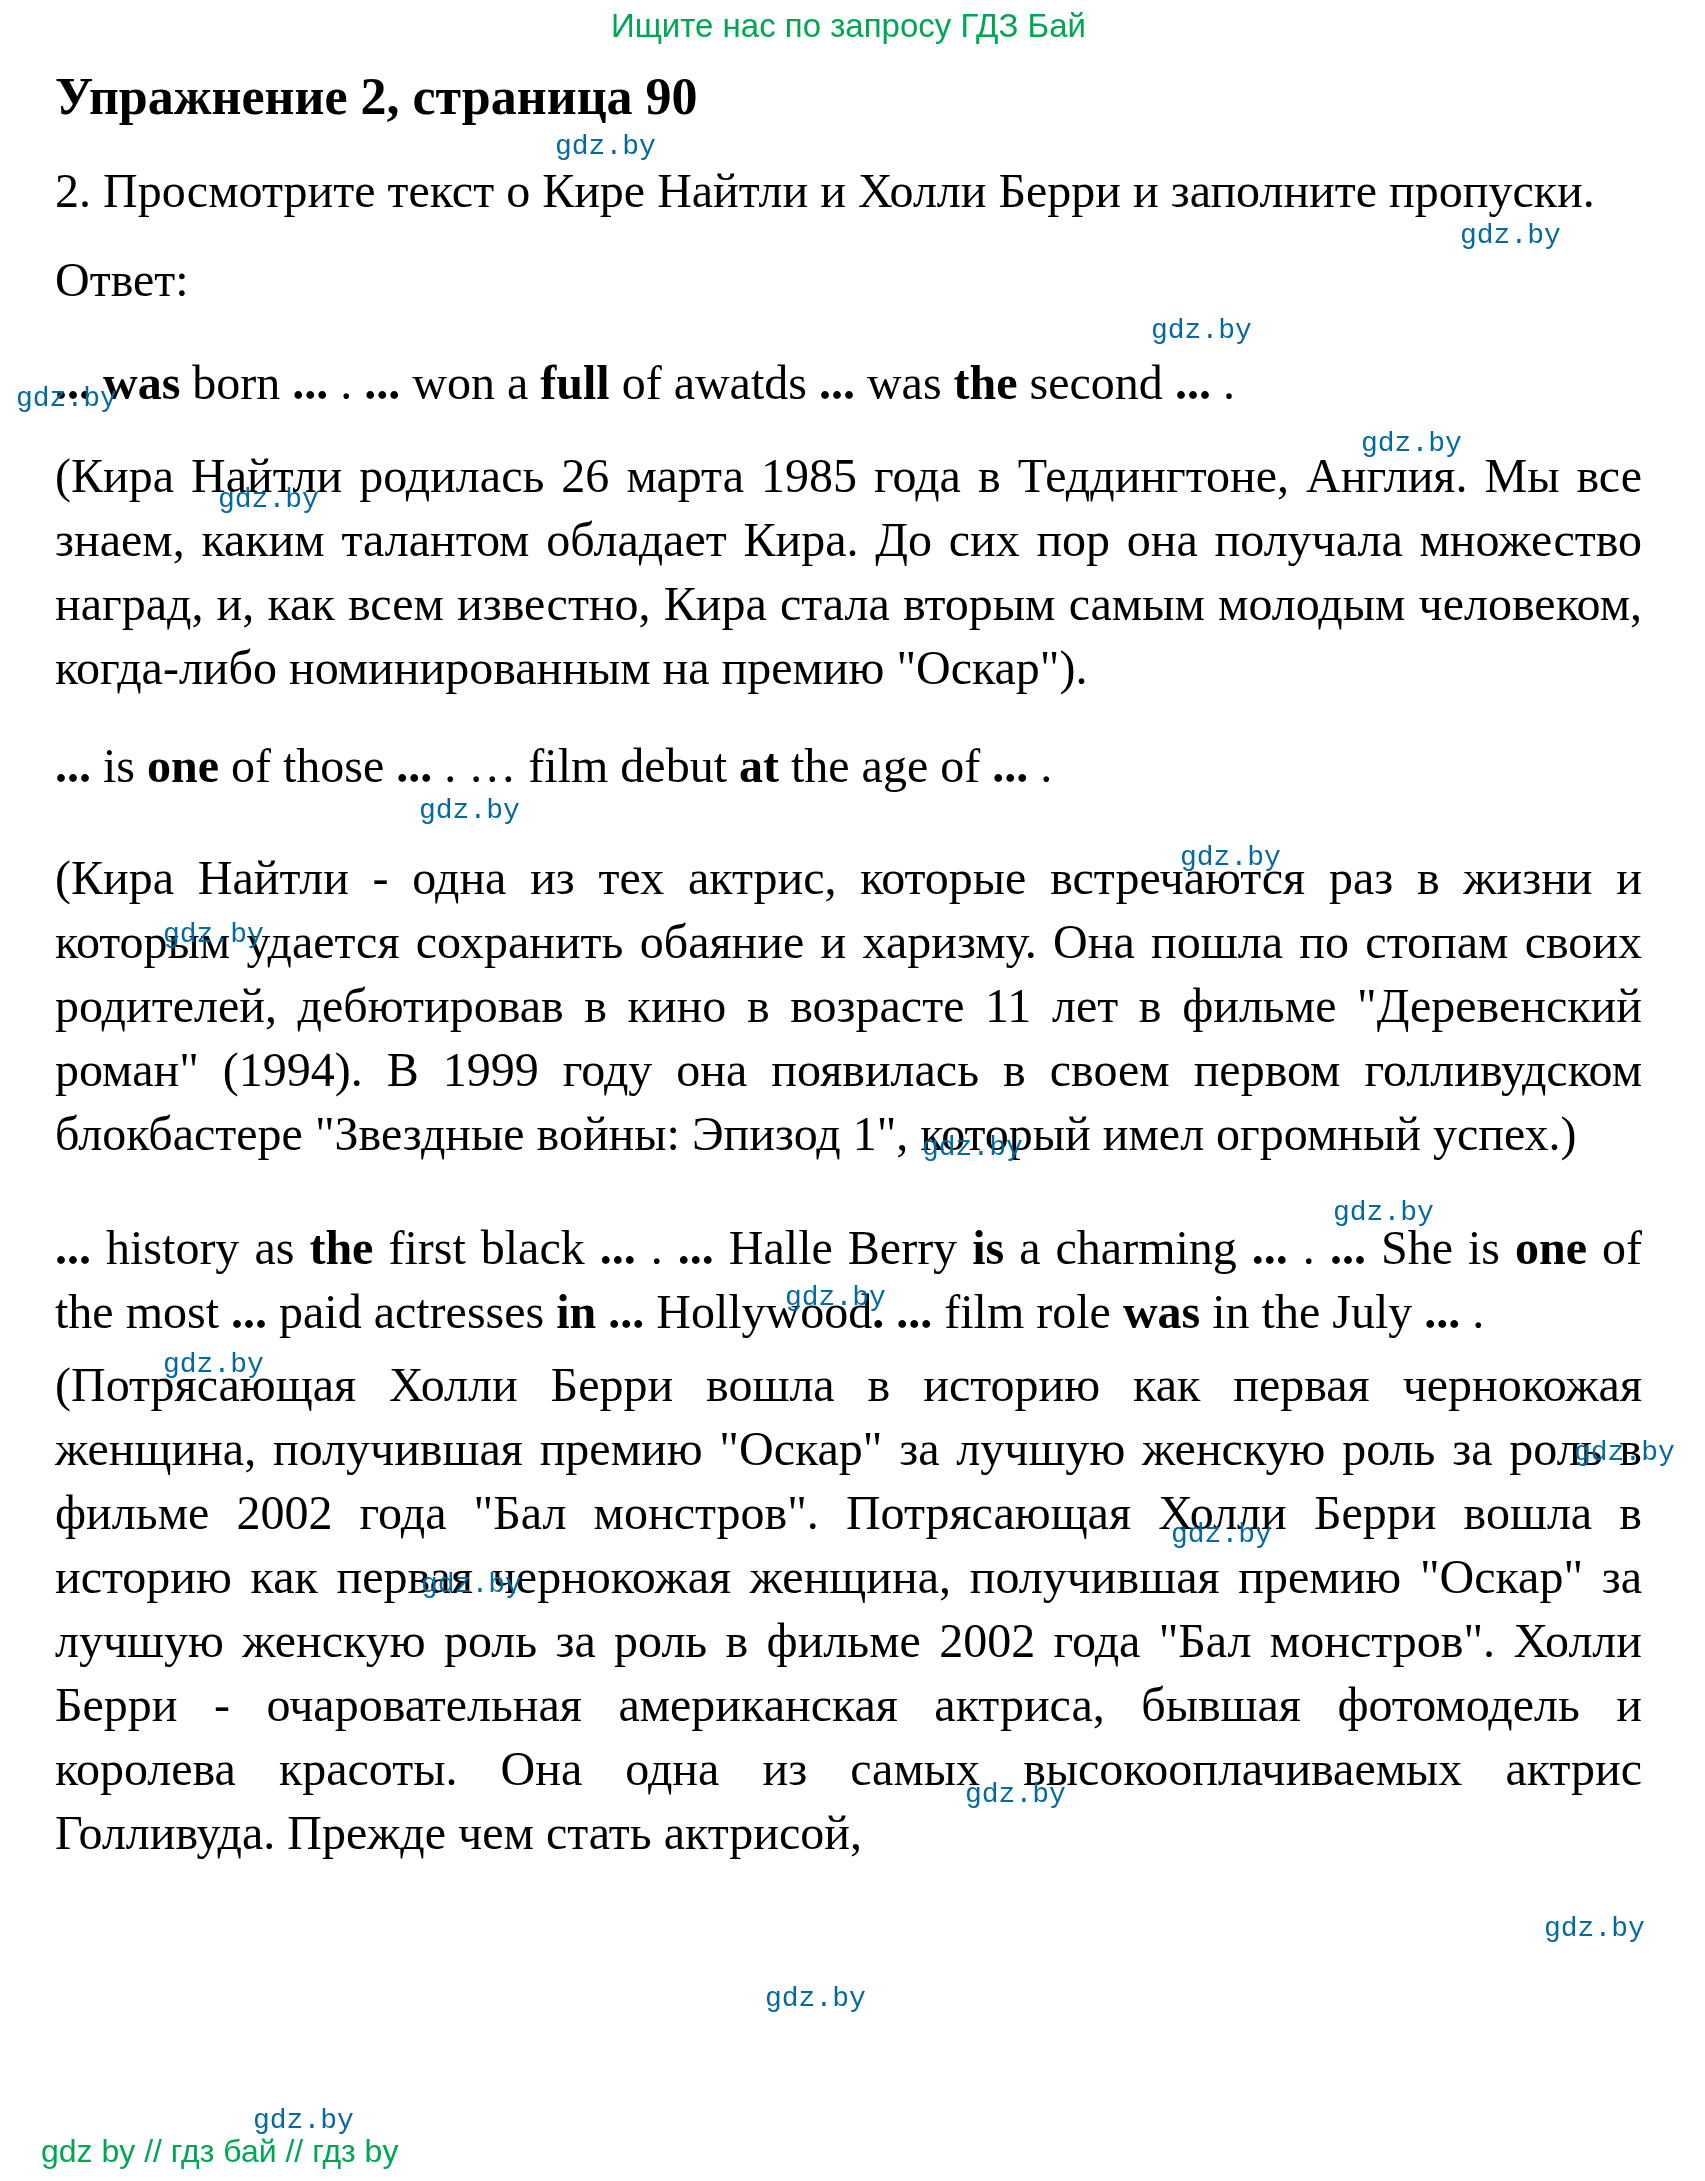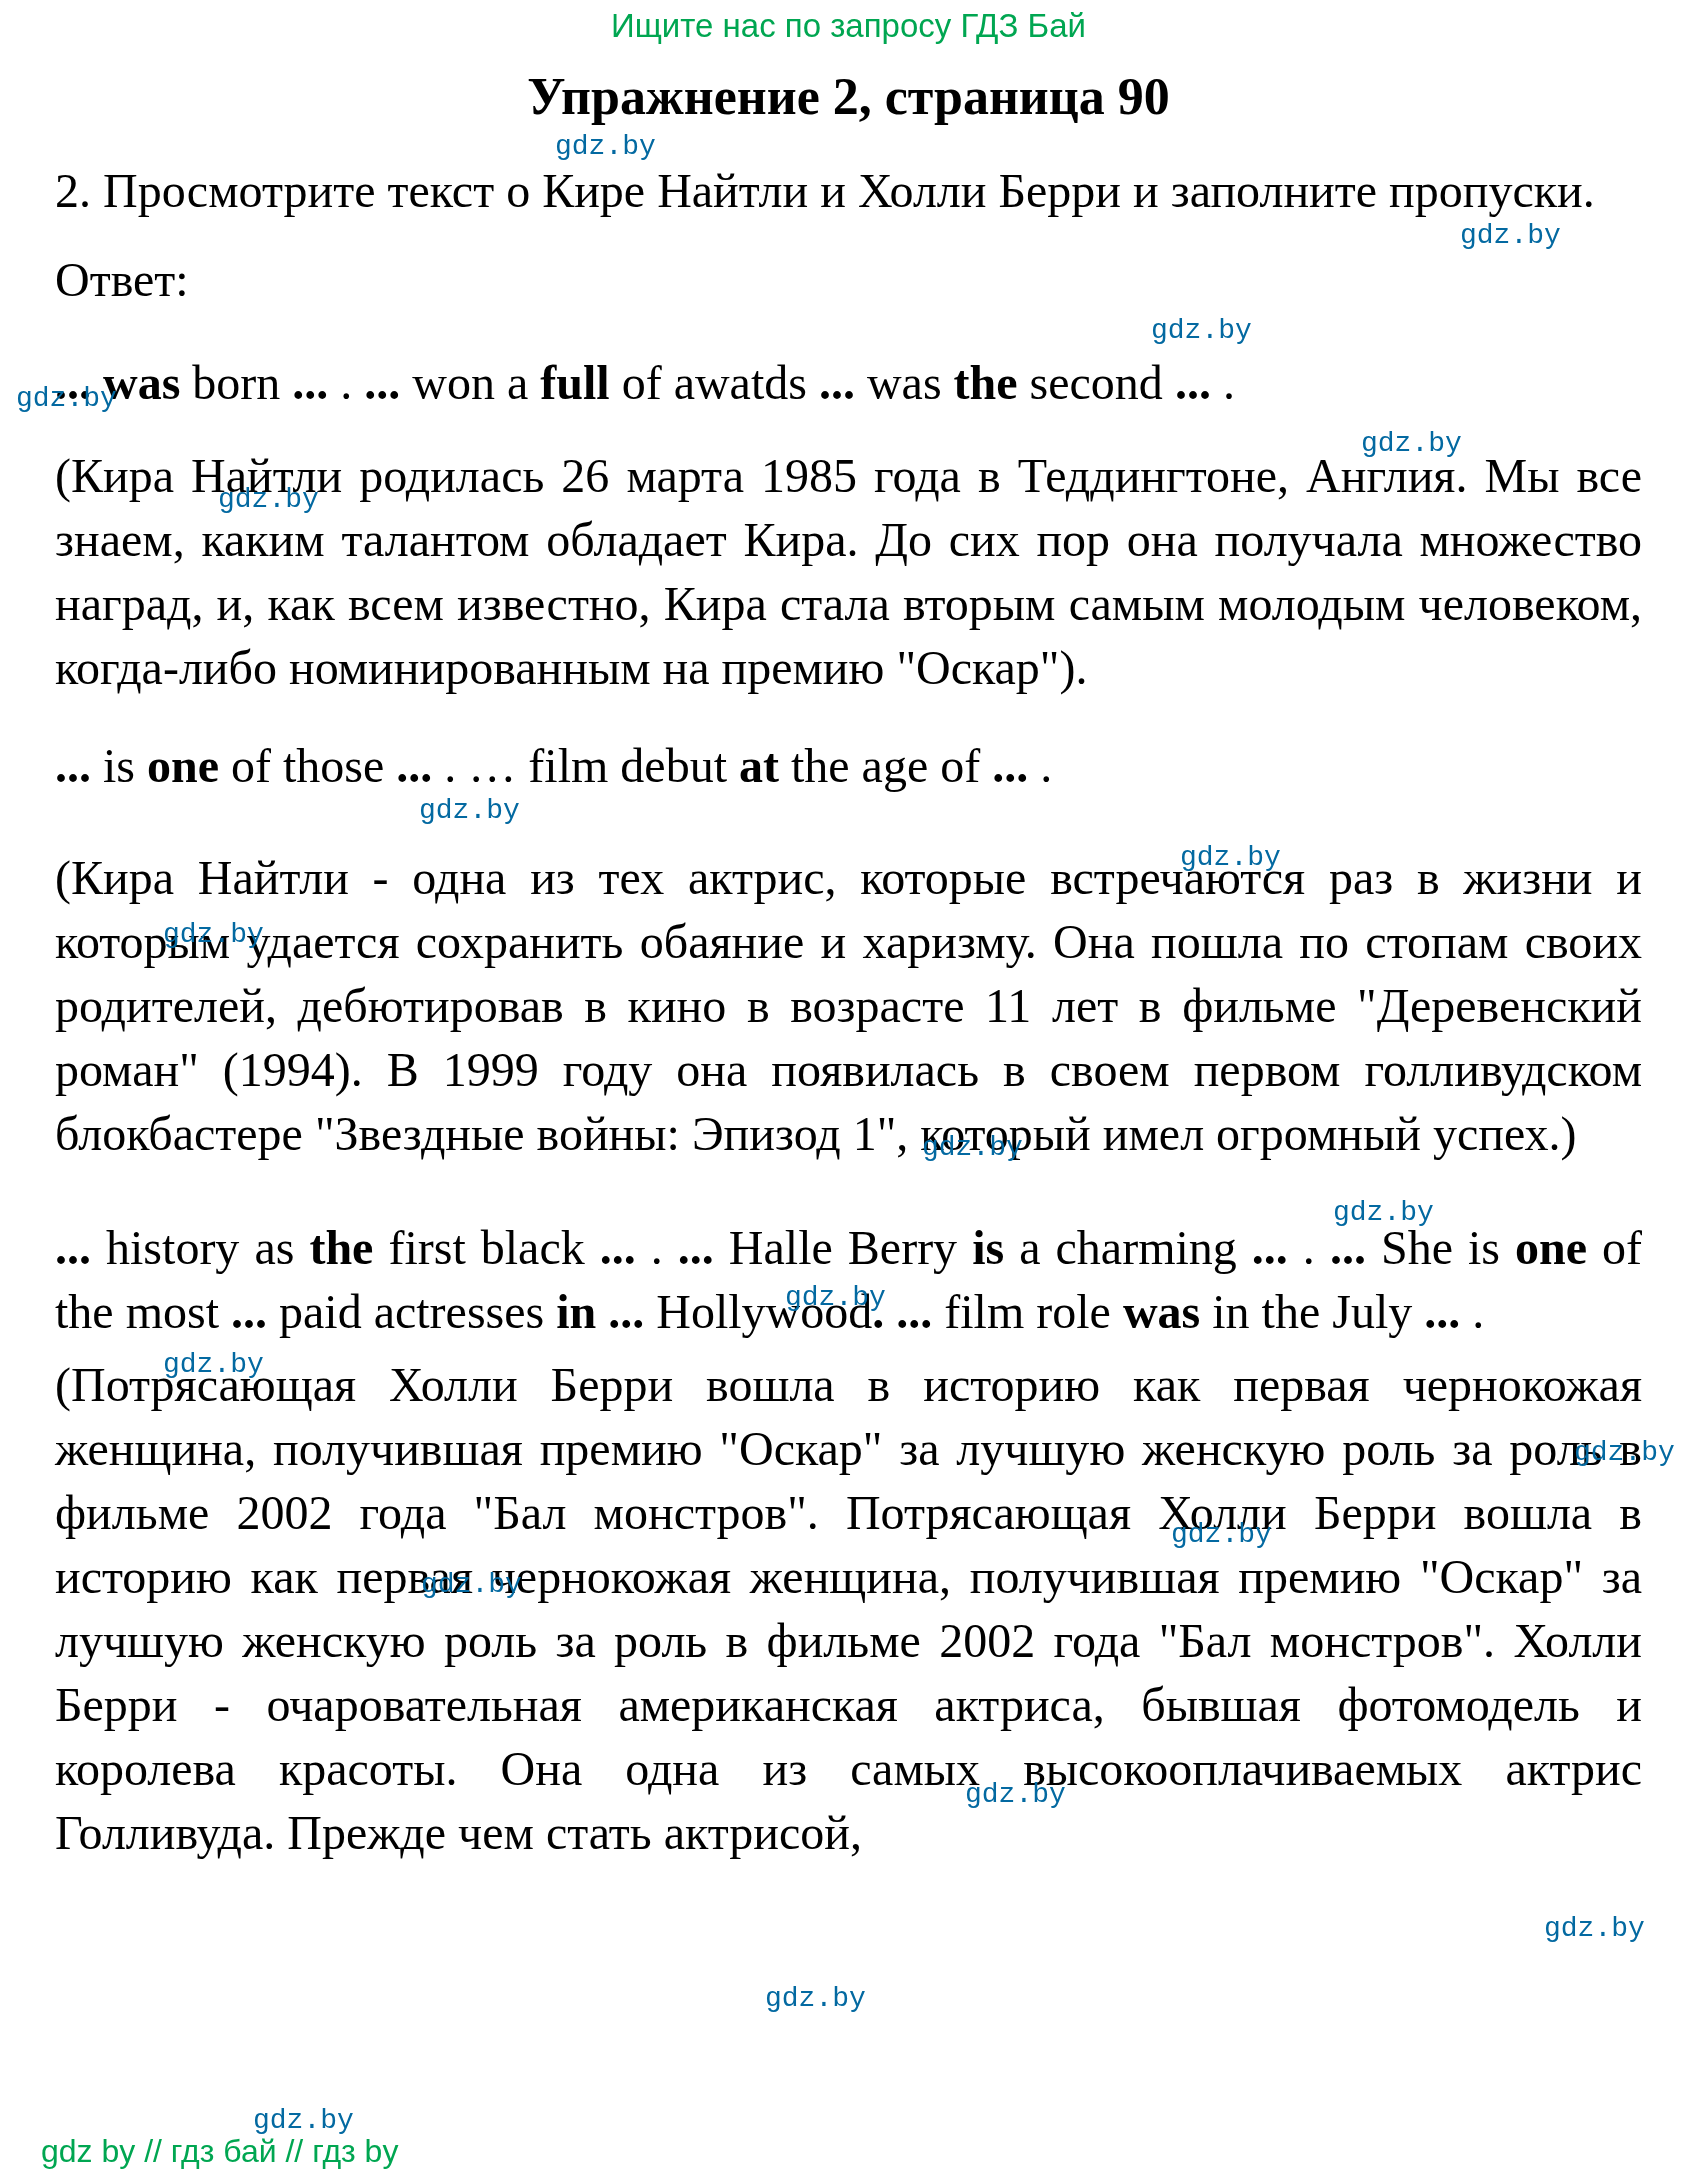--- a/index.html
+++ b/index.html
@@ -19,21 +19,20 @@
     text-align: center;
     font-family: "Liberation Sans", sans-serif;
     font-size: 33px;
     color: #00a651;
   }
   .heading {
     margin-top: 19.7px;
     font-size: 52px;
     line-height: 64px;
     font-weight: bold;
-    text-align: center;
   }
   .body {
     font-size: 48px;
     line-height: 64px;
     text-align: justify;
   }
   .task { margin-top: 30px; }
   .label { margin-top: 25px; text-align: left; }
   .a1 { margin-top: 39px; }
   .t1 { margin-top: 29px; }

